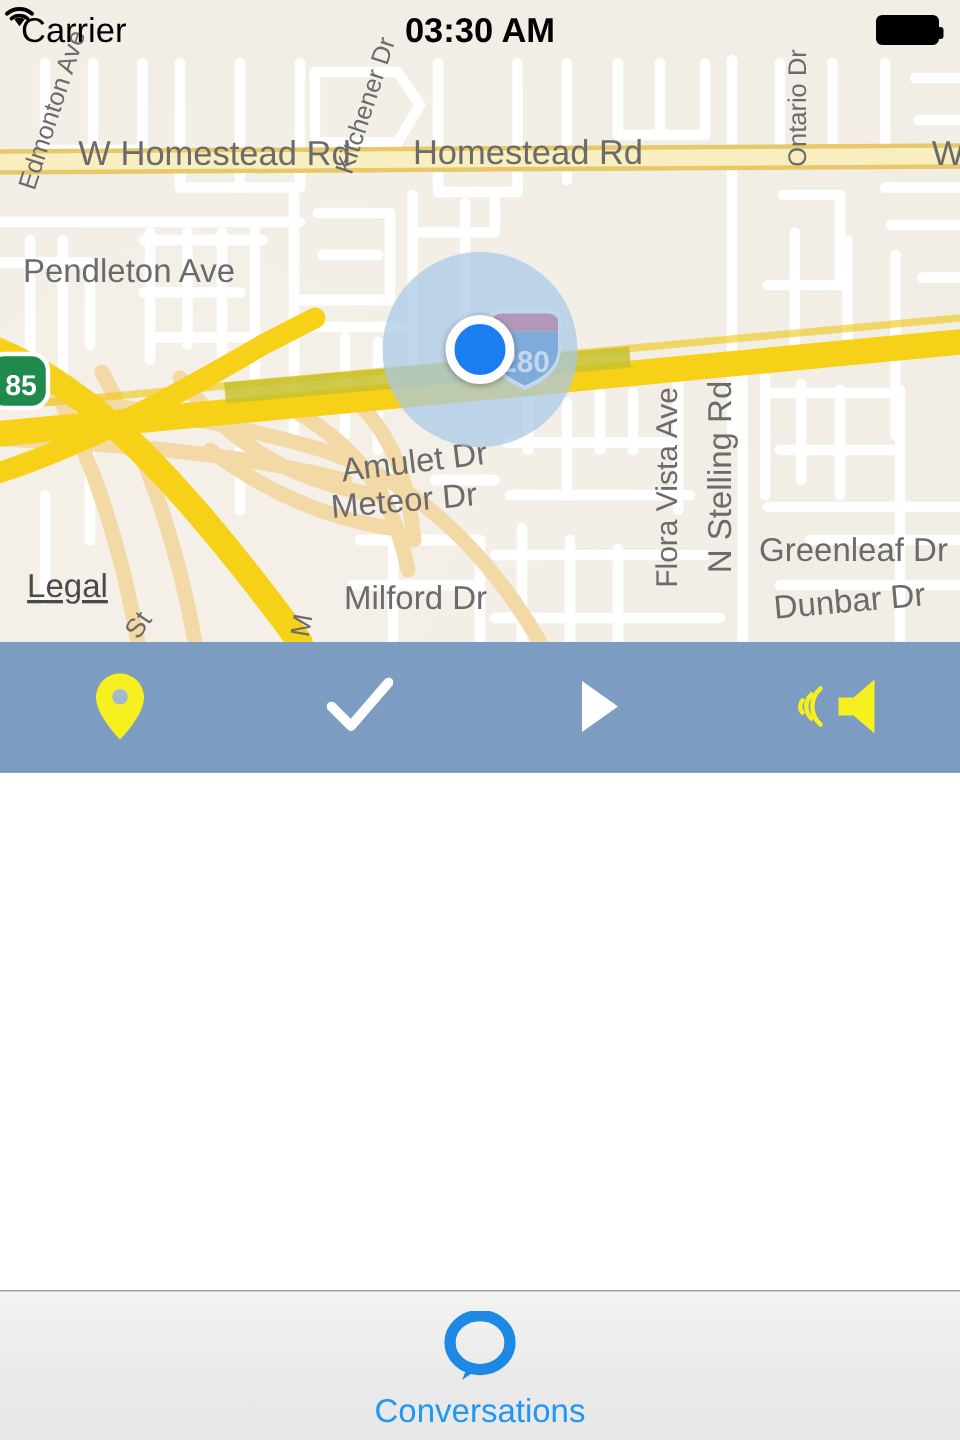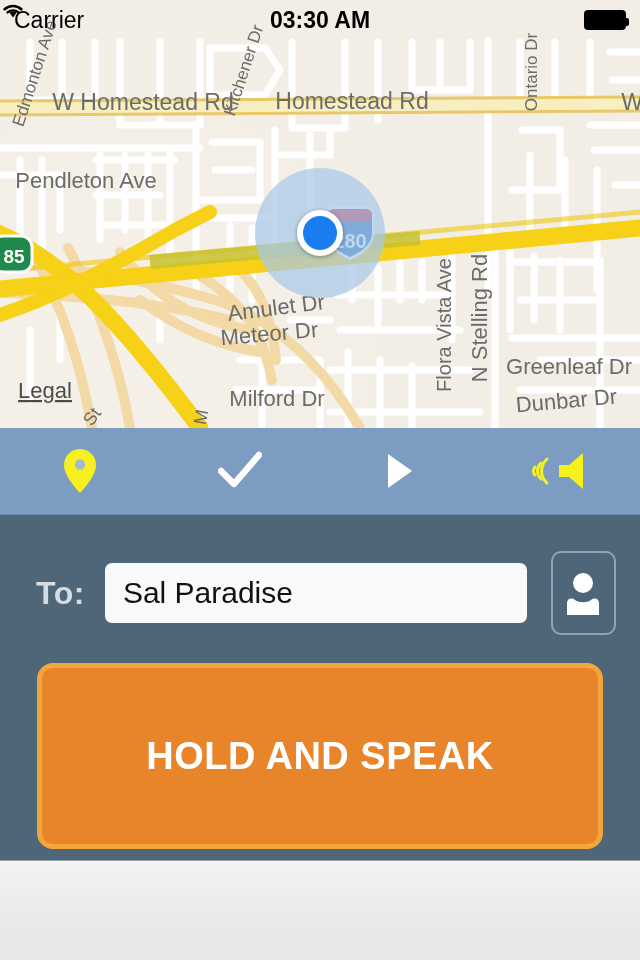--- a/index.html
+++ b/index.html
@@ -312,33 +312,29 @@
     <div class="tb-btn">
       <svg width="62" height="40" viewBox="0 0 62 40">
         <path d="M18 8 A16 16 0 0 0 18 32" stroke="#f5f01e" stroke-width="3" fill="none" stroke-linecap="round"></path>
         <path d="M12 12 A11 11 0 0 0 12 28" stroke="#f5f01e" stroke-width="3" fill="none" stroke-linecap="round"></path>
         <path d="M6 16 A6 6 0 0 0 6 24" stroke="#f5f01e" stroke-width="3" fill="none" stroke-linecap="round"></path>
         <path d="M30 14 L30 26 L40 26 L54 38 L54 2 L40 14 Z" fill="#f5f01e"></path>
       </svg>
     </div>
   </div>
 
-  <div class="panel">
-    <div class="to-row">
-      <span class="to-label">To:</span>
-      <input class="to-input" type="text" value="Sal Paradise" style="">
-      <div class="contact-btn">
-        <svg width="42" height="48" viewBox="0 0 42 48">
-          <circle cx="21" cy="14" r="10" fill="#ffffff"></circle>
-          <path d="M5 46 L5 34 C5 30 9 28 13 31 C17 34 25 34 29 31 C33 28 37 30 37 34 L37 46 Z" fill="#ffffff"></path>
+
+  <div class="tabbar">
+
+    <div class="tab active">
+      <span class="tab-icon">
+        <svg width="54" height="48" viewBox="0 0 54 48">
+          <ellipse cx="27" cy="21" rx="20" ry="18" fill="none" stroke="#1e88e5" stroke-width="7.5"></ellipse>
+          <path d="M20 34 L15 46 L28 37 Z" fill="#1e88e5"></path>
         </svg>
-      </div>
-    </div>
-    <button class="hold-btn">HOLD AND SPEAK</button>
-  </div>
-
-  <div class="tabbar">
-
+      </span>
+      <span class="tab-label">Conversations</span>
+    </div>
 
 
 
   </div>
 </div>
 
 </body></html>

